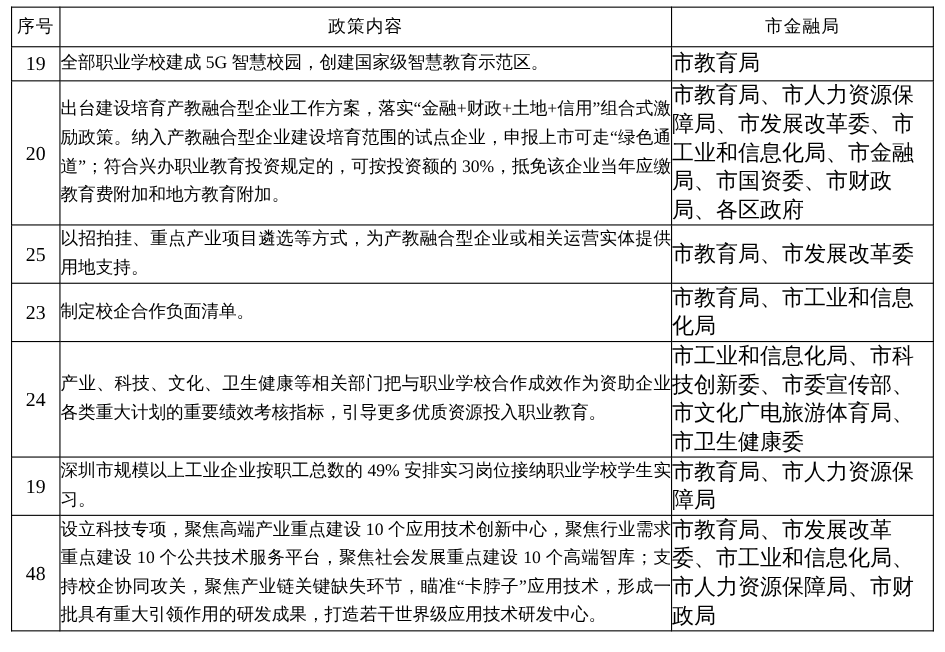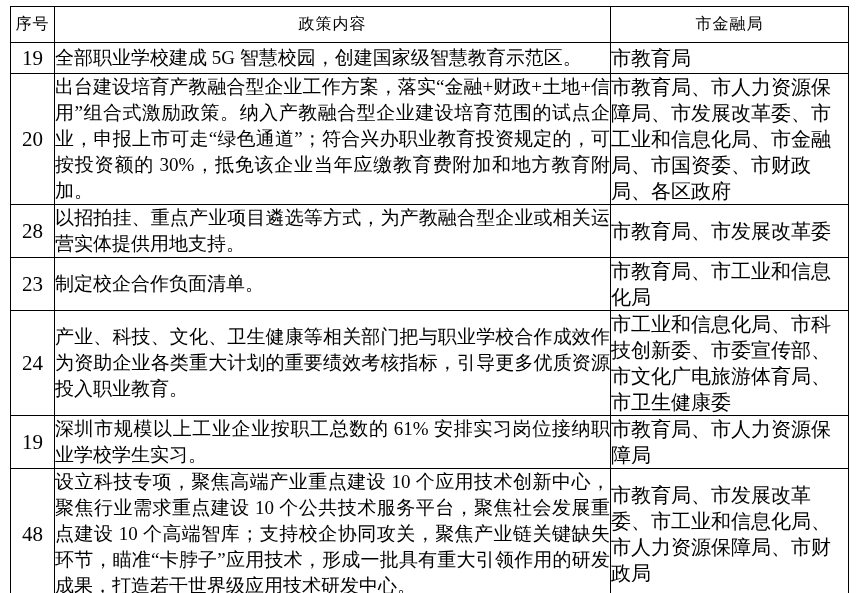--- a/index.html
+++ b/index.html
@@ -38,25 +38,25 @@
 
   thead th {
     text-align: center;
     font-weight: normal;
     font-size: 16px;
     height: 35px;
     letter-spacing: 1px;
   }
   td.seq {
     text-align: center;
-    font-size: 21px;
+    font-size: 18px;
     font-family: "Liberation Serif", "DejaVu Serif", serif;
   }
   td.content {
-    font-size: 19px;
+    font-size: 16px;
     line-height: 26px;
     padding: 4px 7px 5px 7px;
     text-align: justify;
     text-justify: inter-ideograph;
   }
   td.unit {
     font-size: 20px;
     line-height: 26px;
     padding: 4px 7px 5px 7px;
     vertical-align: top;
@@ -93,37 +93,37 @@
         <td class="seq">19</td>
         <td class="content">全部职业学校建成 5G 智慧校园，创建国家级智慧教育示范区。</td>
         <td class="unit">市教育局</td>
       </tr>
       <tr class="row-20">
         <td class="seq">20</td>
         <td class="content">出台建设培育产教融合型企业工作方案，落实“金融+财政+土地+信用”组合式激励政策。纳入产教融合型企业建设培育范围的试点企业，申报上市可走“绿色通道”；符合兴办职业教育投资规定的，可按投资额的 30%，抵免该企业当年应缴教育费附加和地方教育附加。</td>
         <td class="unit">市教育局、市人力资源保障局、市发展改革委、市工业和信息化局、市金融局、市国资委、市财政局、各区政府</td>
       </tr>
       <tr class="row-21">
-        <td class="seq">28</td>
+        <td class="seq">25</td>
         <td class="content">以招拍挂、重点产业项目遴选等方式，为产教融合型企业或相关运营实体提供用地支持。</td>
         <td class="unit">市教育局、市发展改革委</td>
       </tr>
       <tr class="row-23">
         <td class="seq">23</td>
         <td class="content">制定校企合作负面清单。</td>
         <td class="unit">市教育局、市工业和信息化局</td>
       </tr>
       <tr class="row-24">
         <td class="seq">24</td>
         <td class="content">产业、科技、文化、卫生健康等相关部门把与职业学校合作成效作为资助企业各类重大计划的重要绩效考核指标，引导更多优质资源投入职业教育。</td>
         <td class="unit">市工业和信息化局、市科技创新委、市委宣传部、市文化广电旅游体育局、市卫生健康委</td>
       </tr>
       <tr class="row-25">
         <td class="seq">19</td>
-        <td class="content">深圳市规模以上工业企业按职工总数的 61% 安排实习岗位接纳职业学校学生实习。</td>
+        <td class="content">深圳市规模以上工业企业按职工总数的 49% 安排实习岗位接纳职业学校学生实习。</td>
         <td class="unit">市教育局、市人力资源保障局</td>
       </tr>
       <tr class="row-26">
         <td class="seq">48</td>
         <td class="content">设立科技专项，聚焦高端产业重点建设 10 个应用技术创新中心，聚焦行业需求重点建设 10 个公共技术服务平台，聚焦社会发展重点建设 10 个高端智库；支持校企协同攻关，聚焦产业链关键缺失环节，瞄准“卡脖子”应用技术，形成一批具有重大引领作用的研发成果，打造若干世界级应用技术研发中心。</td>
         <td class="unit">市教育局、市发展改革委、市工业和信息化局、市人力资源保障局、市财政局</td>
       </tr>
     </tbody>
   </table>
 </div>

